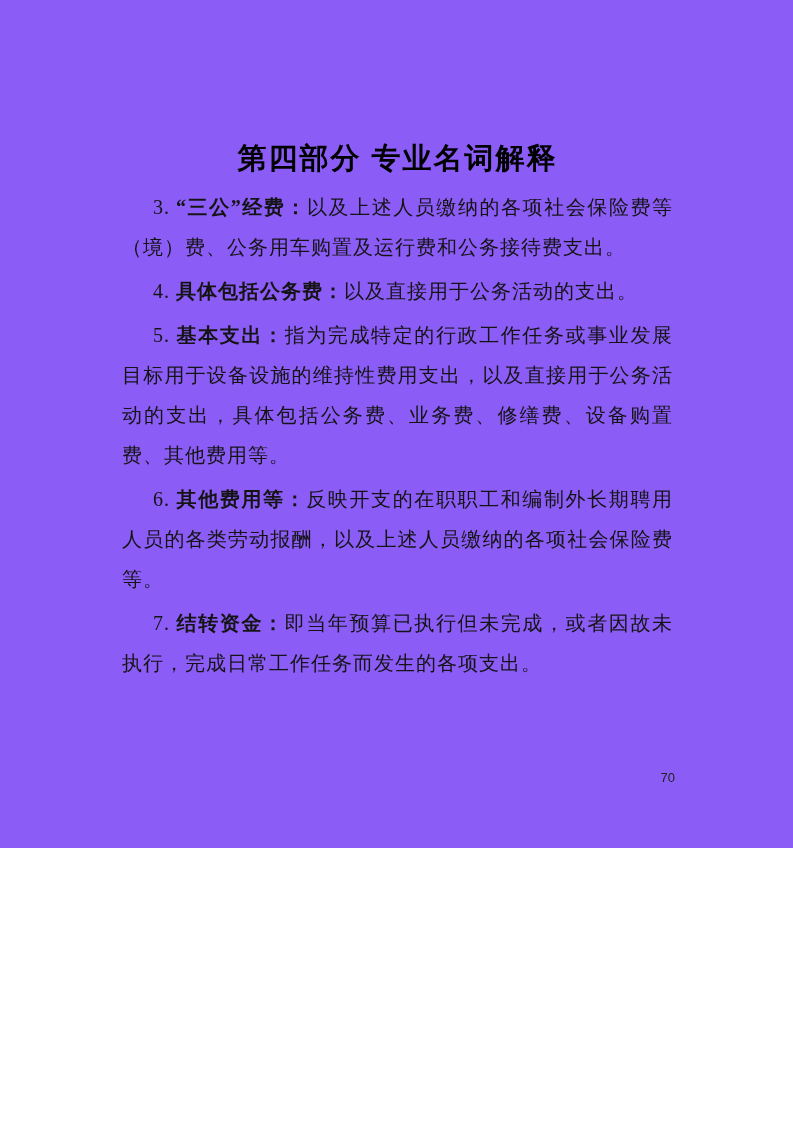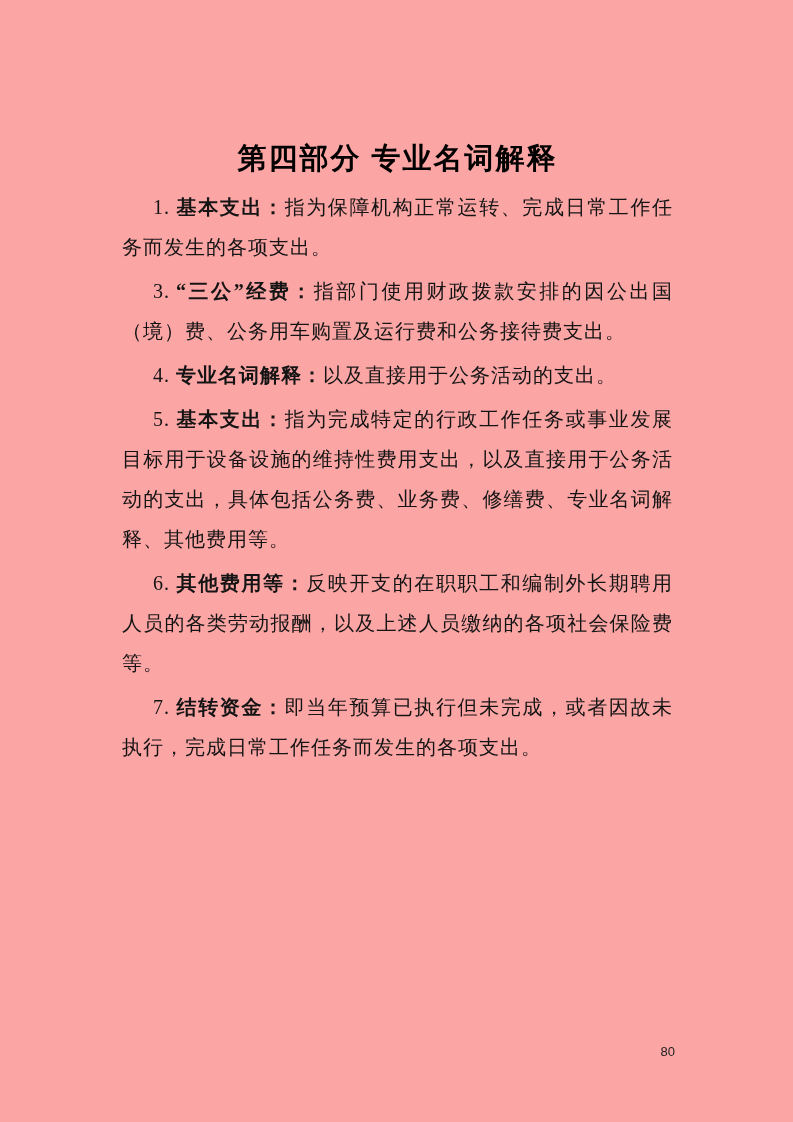--- a/index.html
+++ b/index.html
@@ -3,22 +3,22 @@
 <meta charset="utf-8">
 <style>
   html, body {
     margin: 0;
     padding: 0;
     background: #ffffff;
   }
   .page {
     position: relative;
     width: 793px;
-    height: 1122px;
-    background: #fca5a5;
+    height: 848px;
+    background: #8b5cf6;
     overflow: hidden;
     font-family: "Liberation Serif", serif;
   }
   .content {
     position: absolute;
     left: 122px;
     top: 139px;
     width: 551px;
   }
   .title {
@@ -57,29 +57,28 @@
     color: #222222;
   }
 </style>
 </head>
 <body>
 
 <div class="page">
   <div class="content">
     <h1 class="title">第四部分 专业名词解释</h1>
     <div id="terms-list">
-  <p class="para"><span class="num">1.</span><b class="term">基本支出：</b><span class="def">指为保障机构正常运转、完成日常工作任务而发生的各项支出。</span></p>
 
 
-  <p class="para"><span class="num">3.</span><b class="term">“三公”经费：</b><span class="def">指部门使用财政拨款安排的因公出国（境）费、公务用车购置及运行费和公务接待费支出。</span></p>
+  <p class="para"><span class="num">3.</span><b class="term">“三公”经费：</b><span class="def">以及上述人员缴纳的各项社会保险费等（境）费、公务用车购置及运行费和公务接待费支出。</span></p>
 
-  <p class="para"><span class="num">4.</span><b class="term">专业名词解释：</b><span class="def">以及直接用于公务活动的支出。</span></p>
+  <p class="para"><span class="num">4.</span><b class="term">具体包括公务费：</b><span class="def">以及直接用于公务活动的支出。</span></p>
 
-  <p class="para"><span class="num">5.</span><b class="term">基本支出：</b><span class="def">指为完成特定的行政工作任务或事业发展目标用于设备设施的维持性费用支出，以及直接用于公务活动的支出，具体包括公务费、业务费、修缮费、专业名词解释、其他费用等。</span></p>
+  <p class="para"><span class="num">5.</span><b class="term">基本支出：</b><span class="def">指为完成特定的行政工作任务或事业发展目标用于设备设施的维持性费用支出，以及直接用于公务活动的支出，具体包括公务费、业务费、修缮费、设备购置费、其他费用等。</span></p>
 
   <p class="para"><span class="num">6.</span><b class="term">其他费用等：</b><span class="def">反映开支的在职职工和编制外长期聘用人员的各类劳动报酬，以及上述人员缴纳的各项社会保险费等。</span></p>
 
   <p class="para"><span class="num">7.</span><b class="term">结转资金：</b><span class="def">即当年预算已执行但未完成，或者因故未执行，完成日常工作任务而发生的各项支出。</span></p>
 
 </div>
   </div>
-  <div class="page-number">80</div>
+  <div class="page-number">70</div>
 </div>
 
 </body></html>

